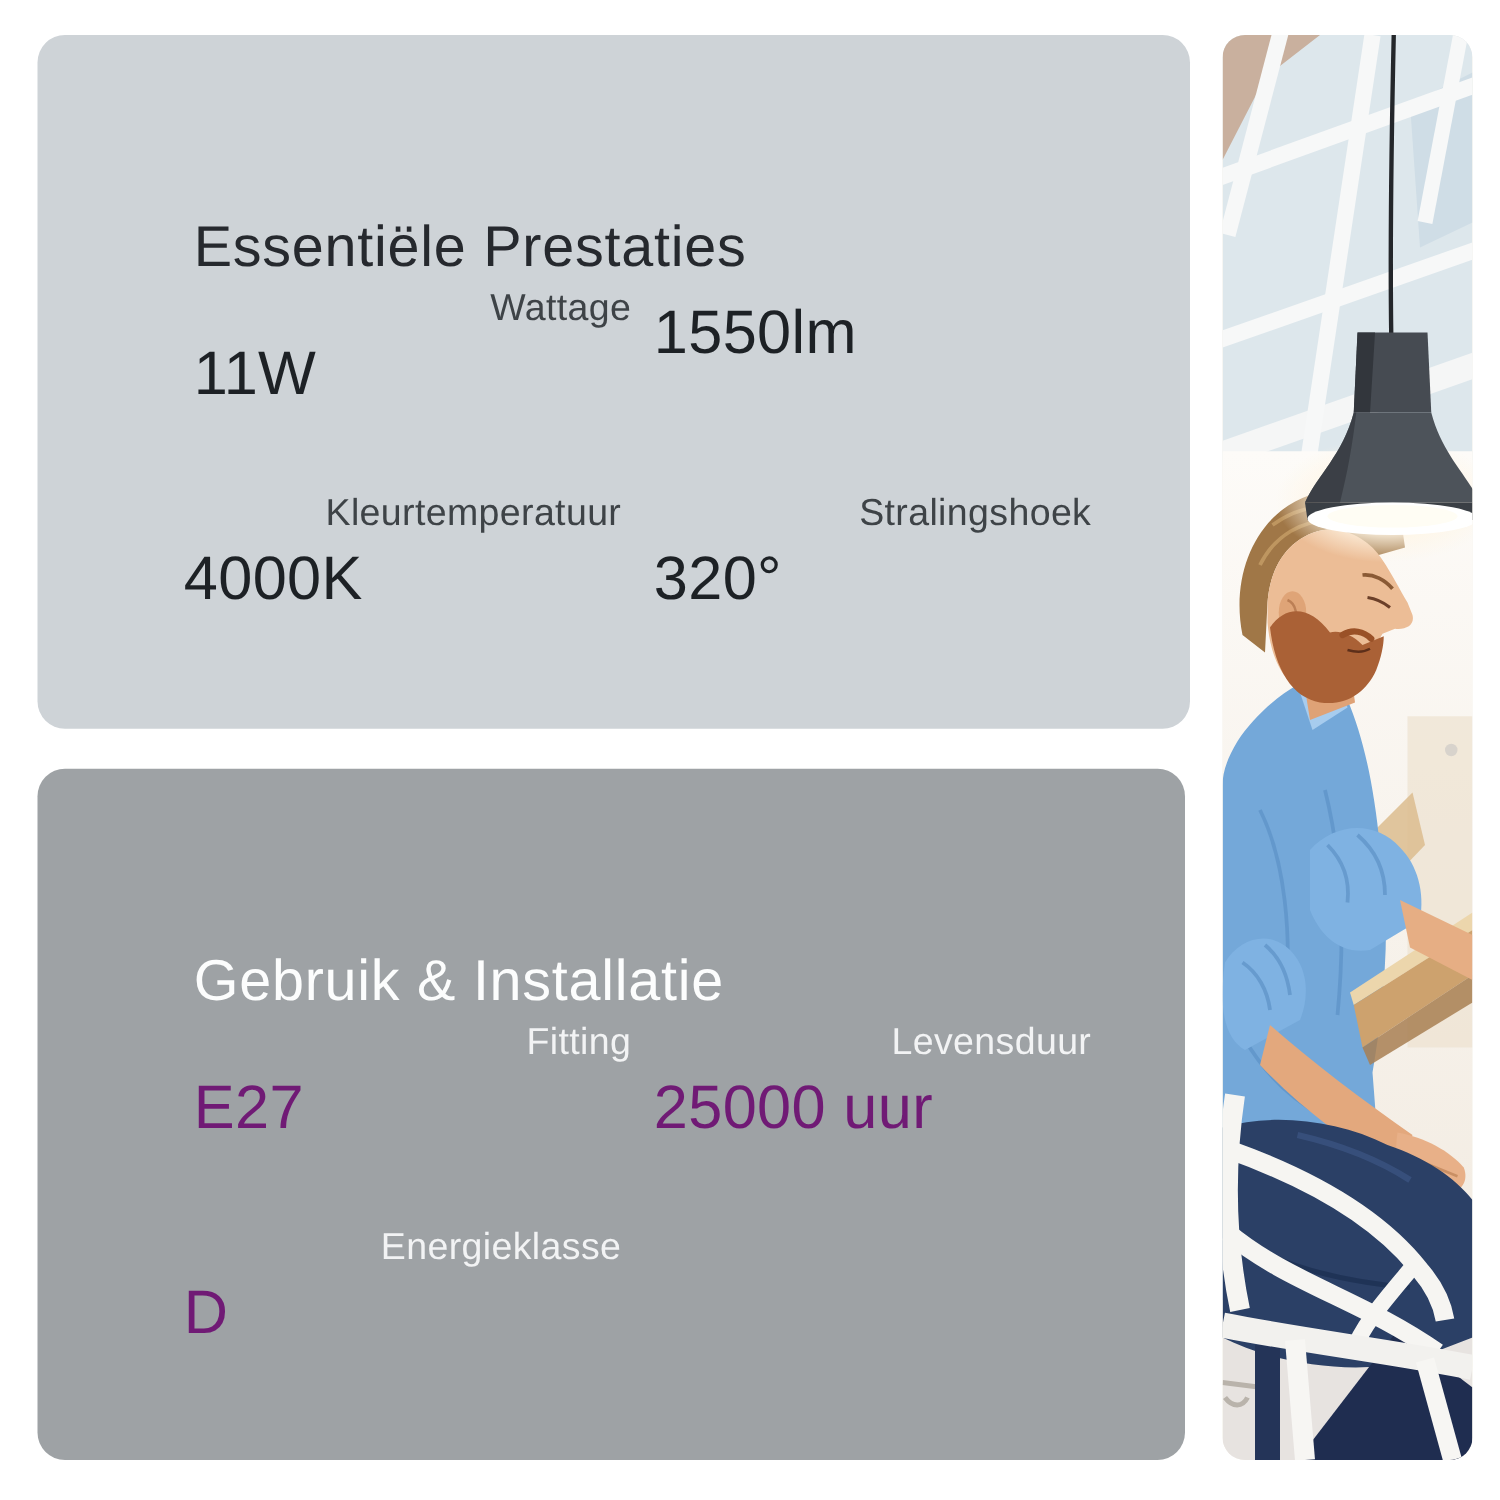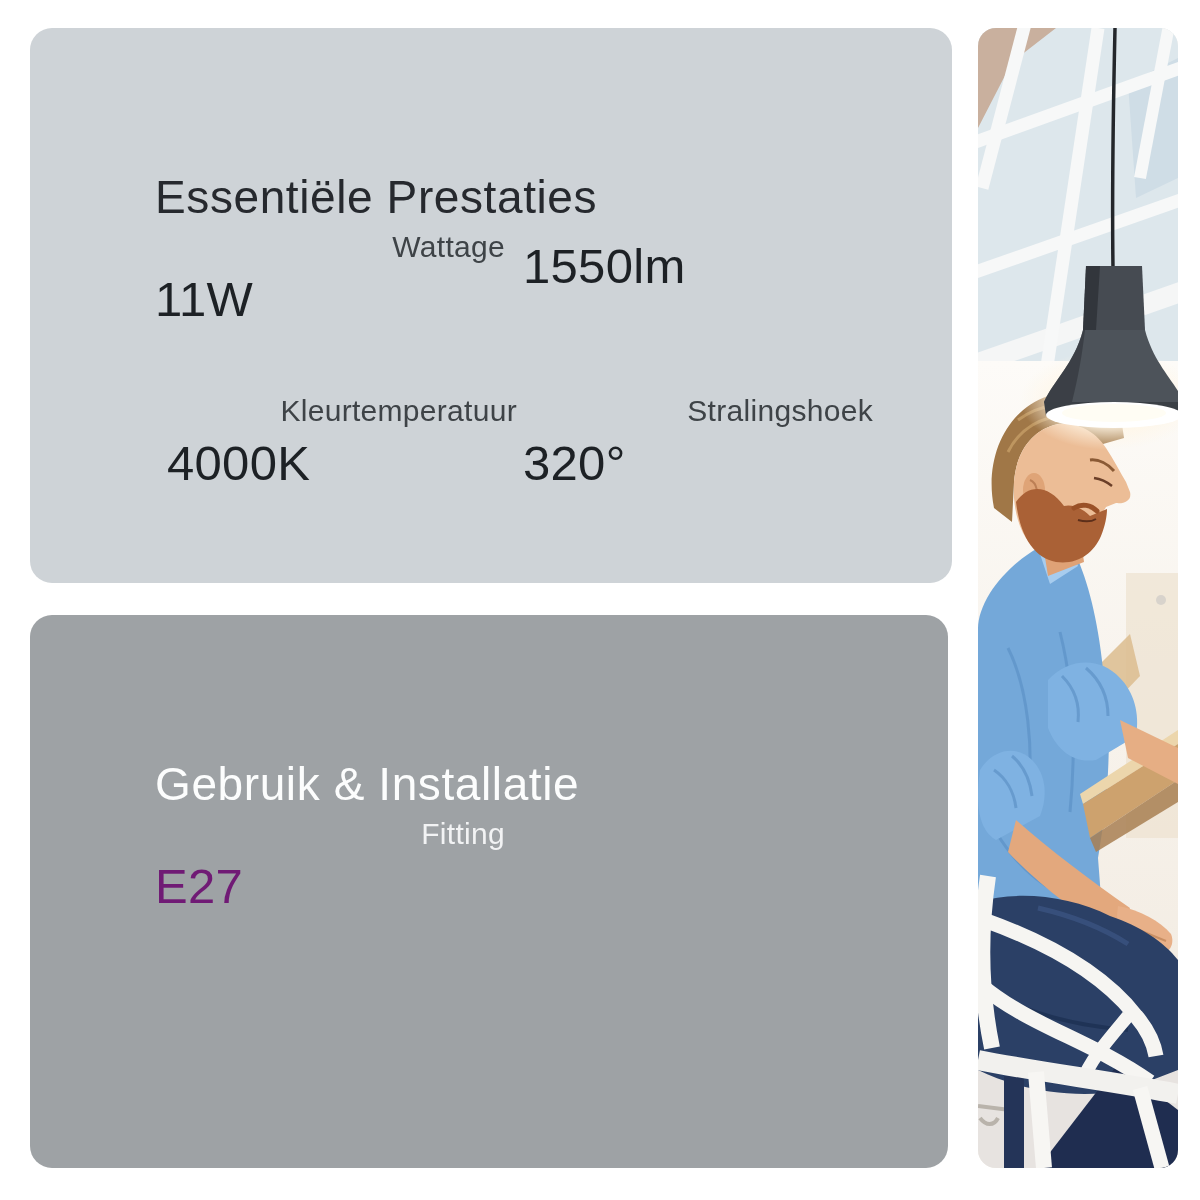--- a/index.html
+++ b/index.html
@@ -19,21 +19,21 @@
   #card-installation .card-title{color:#fcfdfd;}
   .stat{position:absolute;width:350px;}
   .stat .stat-label{font-size:30px;line-height:1.1;letter-spacing:0.3px;text-align:right;}
   .stat .stat-value{font-size:49px;line-height:1.1;margin-top:10px;font-weight:500;letter-spacing:0.3px;}
   #card-performance .stat-label{color:#3e4347;}
   #card-performance .stat-value{color:#1d2125;}
   #card-installation .stat-label{color:#f2f3f4;}
   #card-installation .stat-value{color:#701a75;}
   .pos-a{left:125px;top:202px;}
   .pos-b{left:493px;top:202px;}
-  .pos-c{left:137px;top:366px;}
+  .pos-c{left:117px;top:366px;}
   .pos-d{left:493px;top:366px;}
   #photo-panel{
     position:absolute;left:978px;top:28px;width:200px;height:1140px;
     border-radius:18px;overflow:hidden;background:#f5f1ea;
   }
   #photo-panel svg{display:block;width:100%;height:100%;}
 </style>
 </head>
 <body>
 
@@ -54,20 +54,28 @@
     <div class="stat-label">Stralingshoek</div>
     <div class="stat-value">320°</div>
   </div>
 </section>
 
 <section class="card" id="card-installation">
   <h2 class="card-title">Gebruik &amp; Installatie</h2>
   <div class="stat pos-a">
     <div class="stat-label">Fitting</div>
     <div class="stat-value">E27</div>
+  </div>
+  <div class="stat pos-b">
+    <div class="stat-label">Levensduur</div>
+    <div class="stat-value">25000 uur</div>
+  </div>
+  <div class="stat pos-c">
+    <div class="stat-label">Energieklasse</div>
+    <div class="stat-value">D</div>
   </div>
 </section>
 
 <div id="photo-panel" role="img" aria-label="Man with red beard in a blue shirt sitting on a white chair at a wooden desk beneath a dark pendant lamp, in front of a white-framed glass wall">
   <svg viewBox="0 0 200 1140" xmlns="http://www.w3.org/2000/svg">
     <defs>
       <radialGradient id="glow" cx="50%" cy="50%" r="50%">
         <stop offset="0%" stop-color="#ffffff" stop-opacity="1"></stop>
         <stop offset="55%" stop-color="#fff6e6" stop-opacity="0.85"></stop>
         <stop offset="100%" stop-color="#fff6e6" stop-opacity="0"></stop>

